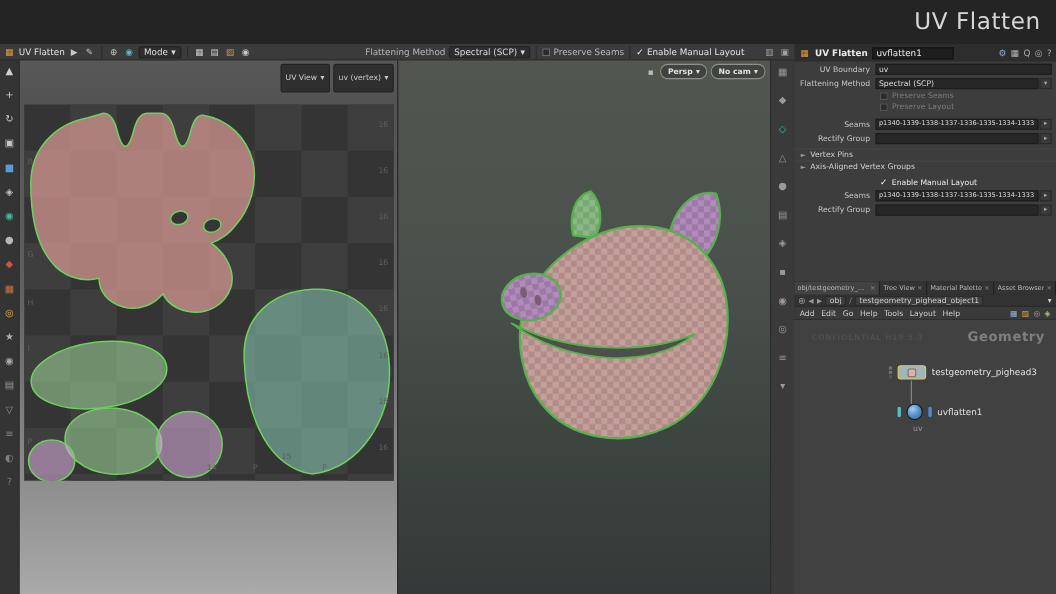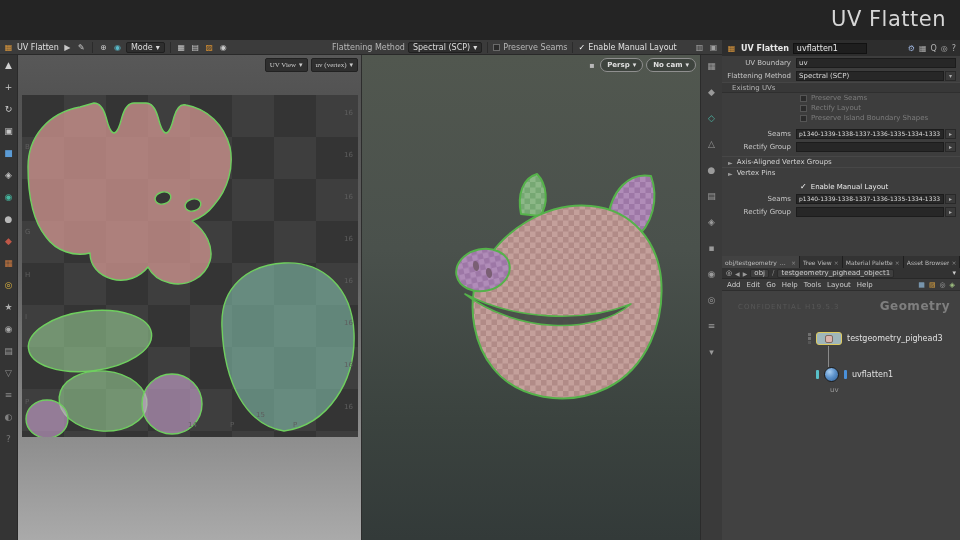--- a/index.html
+++ b/index.html
@@ -34,21 +34,21 @@
   #uv-checker { position:absolute; left:4px; top:40px; width:336px; height:342px; background-color:#343434;
     background-image:
       linear-gradient(45deg,#3e3e3e 25%,transparent 25%,transparent 75%,#3e3e3e 75%),
       linear-gradient(45deg,#3e3e3e 25%,transparent 25%,transparent 75%,#3e3e3e 75%);
     background-position:0 0,42px 42px; background-size:84px 84px; }
   #uv-grid-labels { position:absolute; left:4px; top:40px; width:336px; height:342px; pointer-events:none; }
   .gl { position:absolute; font-size:7px; color:#5e5e5e; }
   #uv-islands { position:absolute; left:4px; top:40px; }
   #uv-pills { position:absolute; right:3px; top:3px; display:flex; gap:3px; }
   .vp-pill { display:flex; align-items:center; gap:3px; background:rgba(42,42,42,.88); border:1px solid #222;
-    border-radius:2px; padding:0 4px; height:14px; font-size:7px; color:#ccc; white-space:nowrap;font-family:Liberation Serif, serif; }
+    border-radius:2px; padding:0 4px; height:26px; font-size:7px; color:#ccc; white-space:nowrap; }
 
   
   #viewport-3d { left:361px; top:55px; width:339px; height:485px; overflow:hidden; border-left:1px solid #2d2d2d;
     background:linear-gradient(180deg,#51574f 0%,#4a514c 40%,#3b433f 75%,#333a39 100%); }
   #persp-pills { position:absolute; right:4px; top:3px; display:flex; gap:3px; align-items:center; }
   .oval-pill { display:flex; align-items:center; gap:3px; background:rgba(48,53,50,.55); border:1px solid #8f8f8f;
     border-radius:7px; padding:0 6px; height:14px; font-size:7px; color:#e0e0e0; white-space:nowrap;font-weight:bold; }
 
   
   #right-strip { left:700px; top:55px; width:22px; height:485px; background:#3a3a3a; border-left:1px solid #2b2b2b;
@@ -303,56 +303,49 @@
     <div class="prow">
       <span class="plabel">UV Boundary</span>
       <span class="pfield">uv</span>
     </div>
     <div class="prow">
       <span class="plabel">Flattening Method</span>
       <span class="pfield">Spectral (SCP)</span>
       <span class="pbtn">▾</span>
     </div>
 
-    <div class="psection">
-      <span>Existing UVs</span>
-    </div>
     <div class="pchk">
       <span class="cb"></span>
       <span>Preserve Seams</span>
     </div>
     <div class="pchk">
       <span class="cb"></span>
-      <span>Rectify Layout</span>
-    </div>
-    <div class="pchk">
-      <span class="cb"></span>
-      <span>Preserve Island Boundary Shapes</span>
+      <span>Preserve Layout</span>
     </div>
 
     <div class="spacer4"></div>
     <div class="prow">
       <span class="plabel">Seams</span>
       <span class="pfield small">p1340-1339-1338-1337-1336-1335-1334-1333</span>
       <span class="pbtn">▸</span>
     </div>
     <div class="prow">
       <span class="plabel">Rectify Group</span>
       <span class="pfield"></span>
       <span class="pbtn">▸</span>
     </div>
 
     <div class="spacer3"></div>
     <div class="pcollapse">
       <span class="tri">►</span>
-      <span>Axis-Aligned Vertex Groups</span>
+      <span>Vertex Pins</span>
     </div>
     <div class="pcollapse">
       <span class="tri">►</span>
-      <span>Vertex Pins</span>
+      <span>Axis-Aligned Vertex Groups</span>
     </div>
 
     <div class="spacer3"></div>
     <div class="pchk-on">
       <span class="chk-on">✓</span>
       <span>Enable Manual Layout</span>
     </div>
     <div class="prow">
       <span class="plabel">Seams</span>
       <span class="pfield small">p1340-1339-1338-1337-1336-1335-1334-1333</span>

